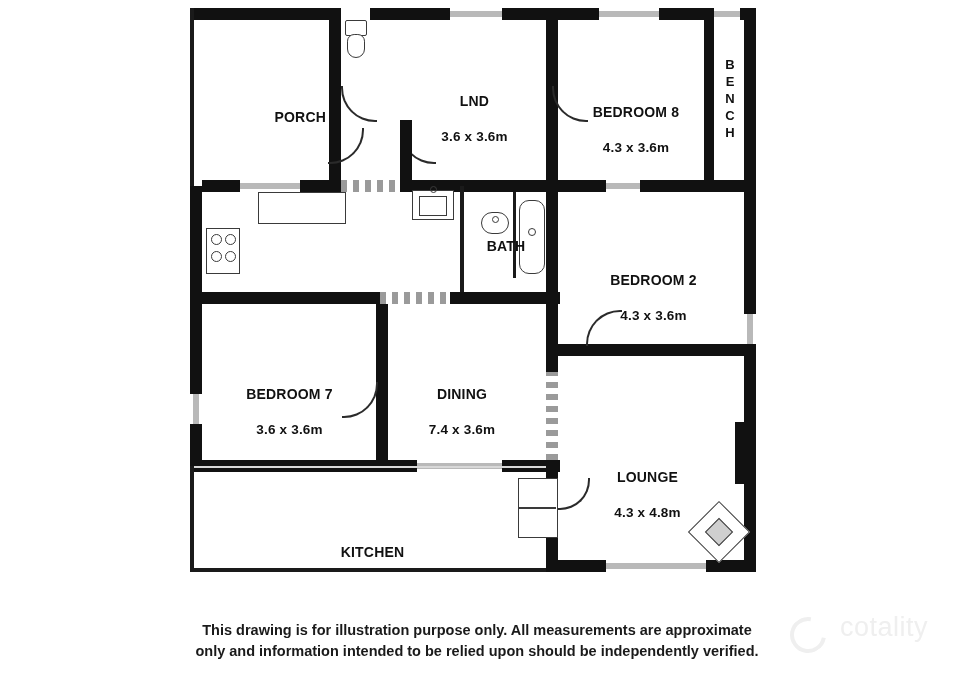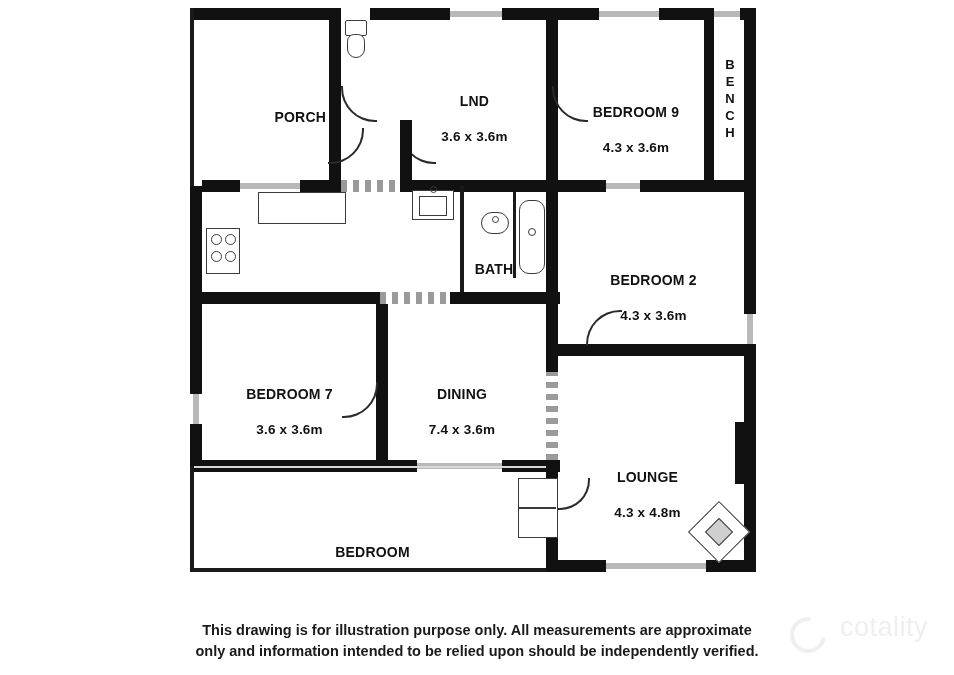--- a/index.html
+++ b/index.html
@@ -214,32 +214,32 @@
   <div class="room-label" style="left:196px; top:90px; width:130px;text-align:right;">
     <div>PORCH</div>
   </div>
 
   <div class="room-label" style="left:412px; top:74px; width:125px;">
     <div>LND</div>
     <div class="dims">3.6 x 3.6m</div>
   </div>
 
   <div class="room-label" style="left:570px; top:85px; width:132px;">
-    <div>BEDROOM 9</div>
+    <div>BEDROOM 8</div>
     <div class="dims">4.3 x 3.6m</div>
   </div>
 
   <div class="vert-label" style="left:722px; top:56px;">B
 E
 N
 C
 H</div>
 
 
-  <div class="room-label" style="left:464px; top:242px; width:60px;">
+  <div class="room-label" style="left:464px; top:219px; width:60px;padding-left:12px;">
     <div>BATH</div>
   </div>
 
   <div class="room-label" style="left:586px; top:253px; width:135px;">
     <div>BEDROOM 2</div>
     <div class="dims">4.3 x 3.6m</div>
   </div>
 
   <div class="room-label" style="left:222px; top:367px; width:135px;">
     <div>BEDROOM 7</div>
@@ -250,21 +250,21 @@
     <div>DINING</div>
     <div class="dims">7.4 x 3.6m</div>
   </div>
 
   <div class="room-label" style="left:580px; top:450px; width:135px;">
     <div>LOUNGE</div>
     <div class="dims">4.3 x 4.8m</div>
   </div>
 
   <div class="room-label" style="left:300px; top:525px; width:145px;">
-    <div>BEDROOM</div>
+    <div>KITCHEN</div>
   </div>
 
 </div>
 
 <div class="watermark">cotality</div>
 <div class="wm-ring"></div>
 
 <div class="disclaimer">
   <div>This drawing is for illustration purpose only. All measurements are approximate</div>
   <div>only and information intended to be relied upon should be independently verified.</div>

